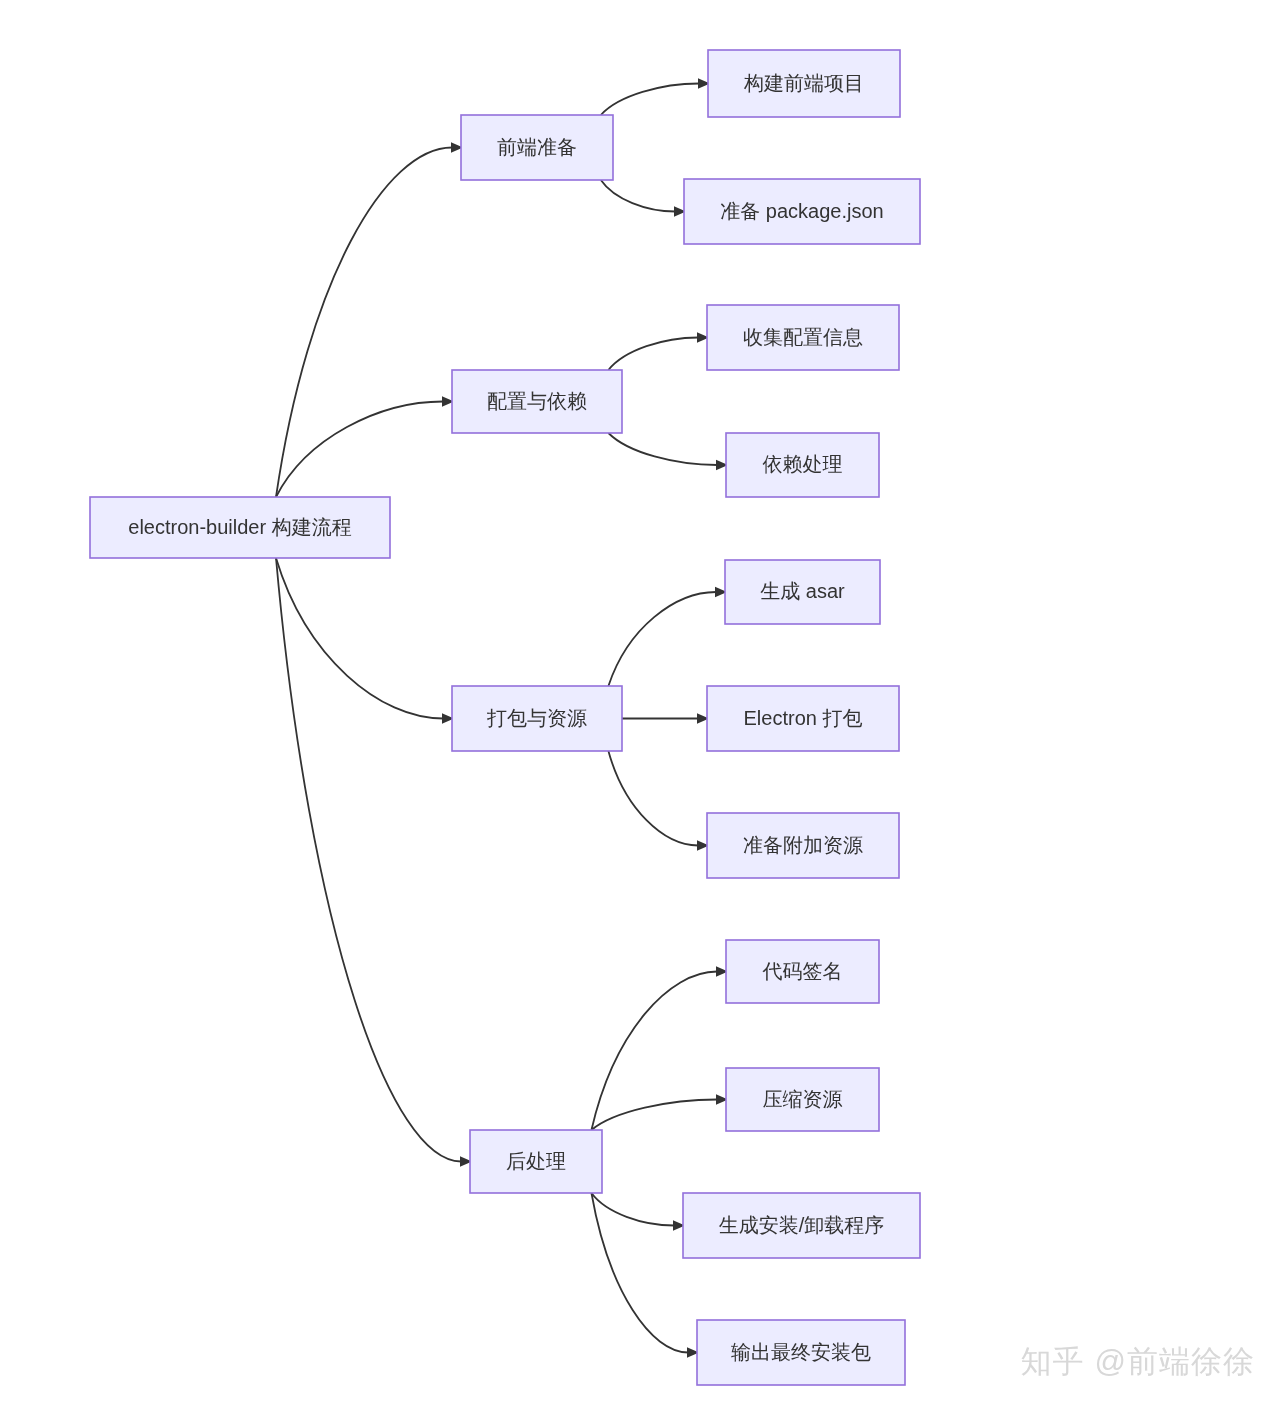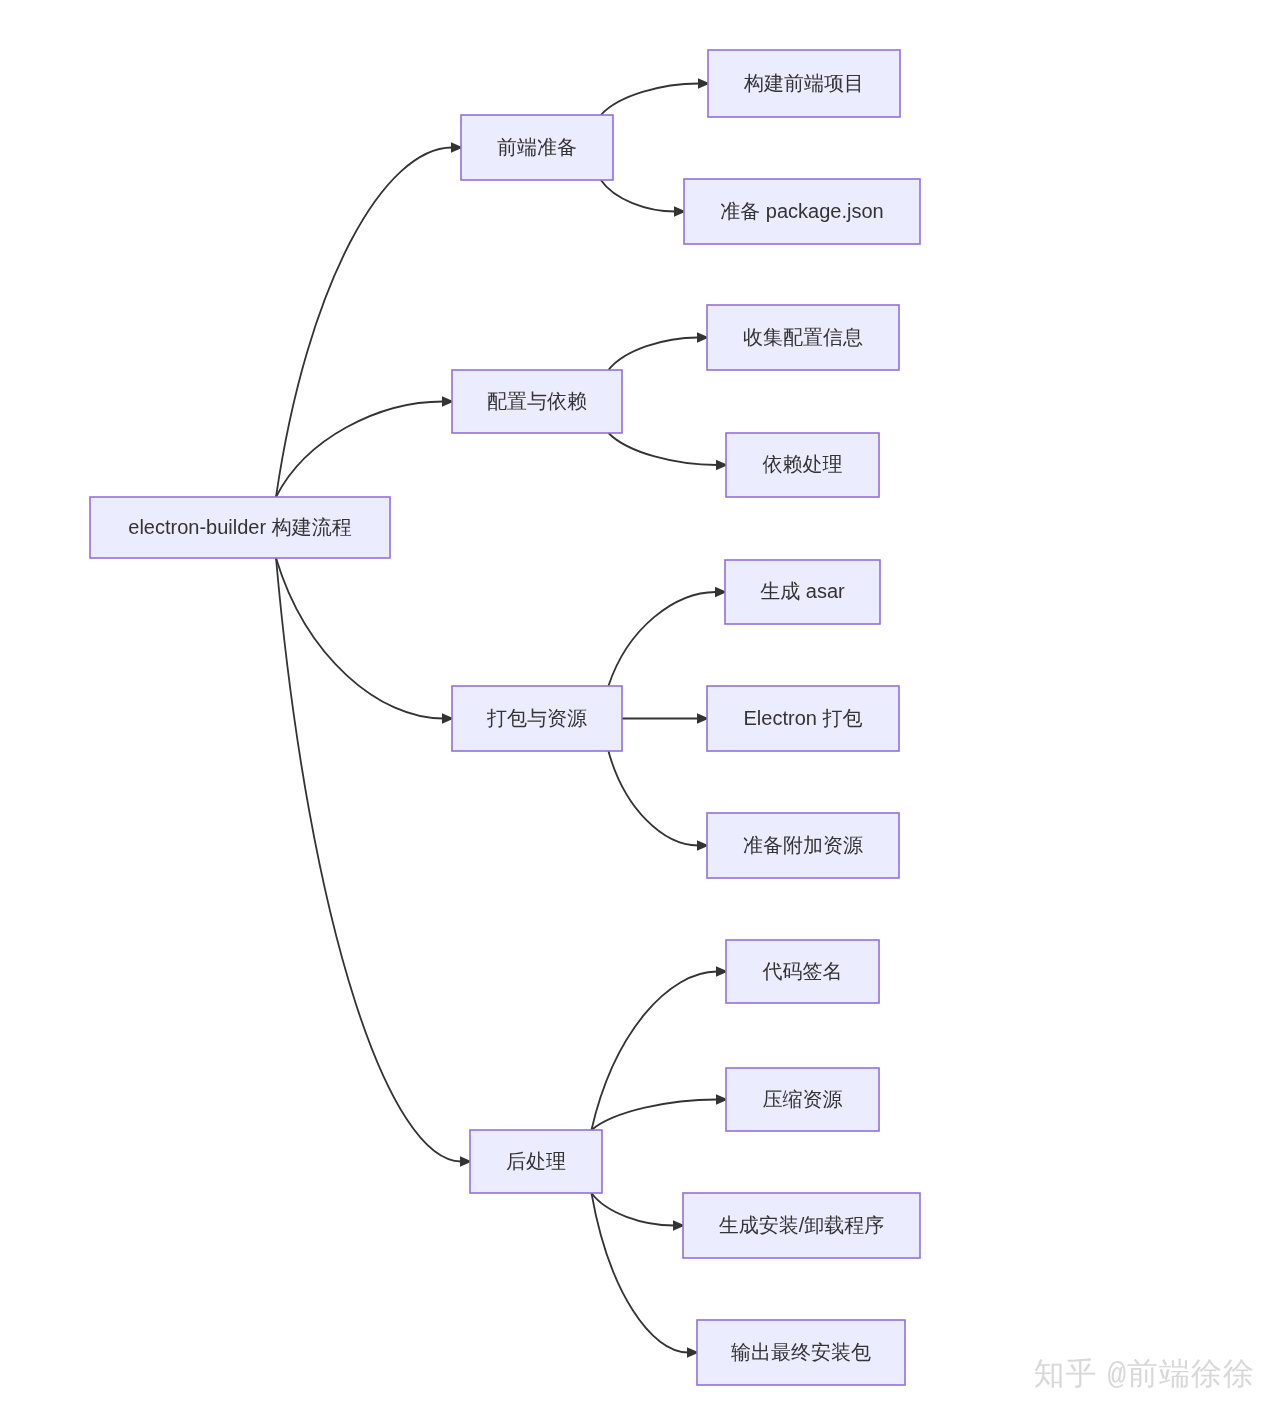--- a/index.html
+++ b/index.html
@@ -45,22 +45,22 @@
     stroke: #333333;
     stroke-width: 1.8px;
   }
   .arrow-head {
     fill: #333333;
     stroke: none;
   }
   .watermark {
     position: absolute;
     right: 18px;
-    bottom: 6px;
-    font-family: Liberation Mono, monospace;
+    bottom: 18px;
+    font-family: Liberation Sans, sans-serif;
     font-size: 31px;
     color: #d8d8d8;
     letter-spacing: 1px;
     user-select: none;
   }
   .watermark .wm-logo { margin-right: 10px; }
 </style>
 </head>
 <body>
 

